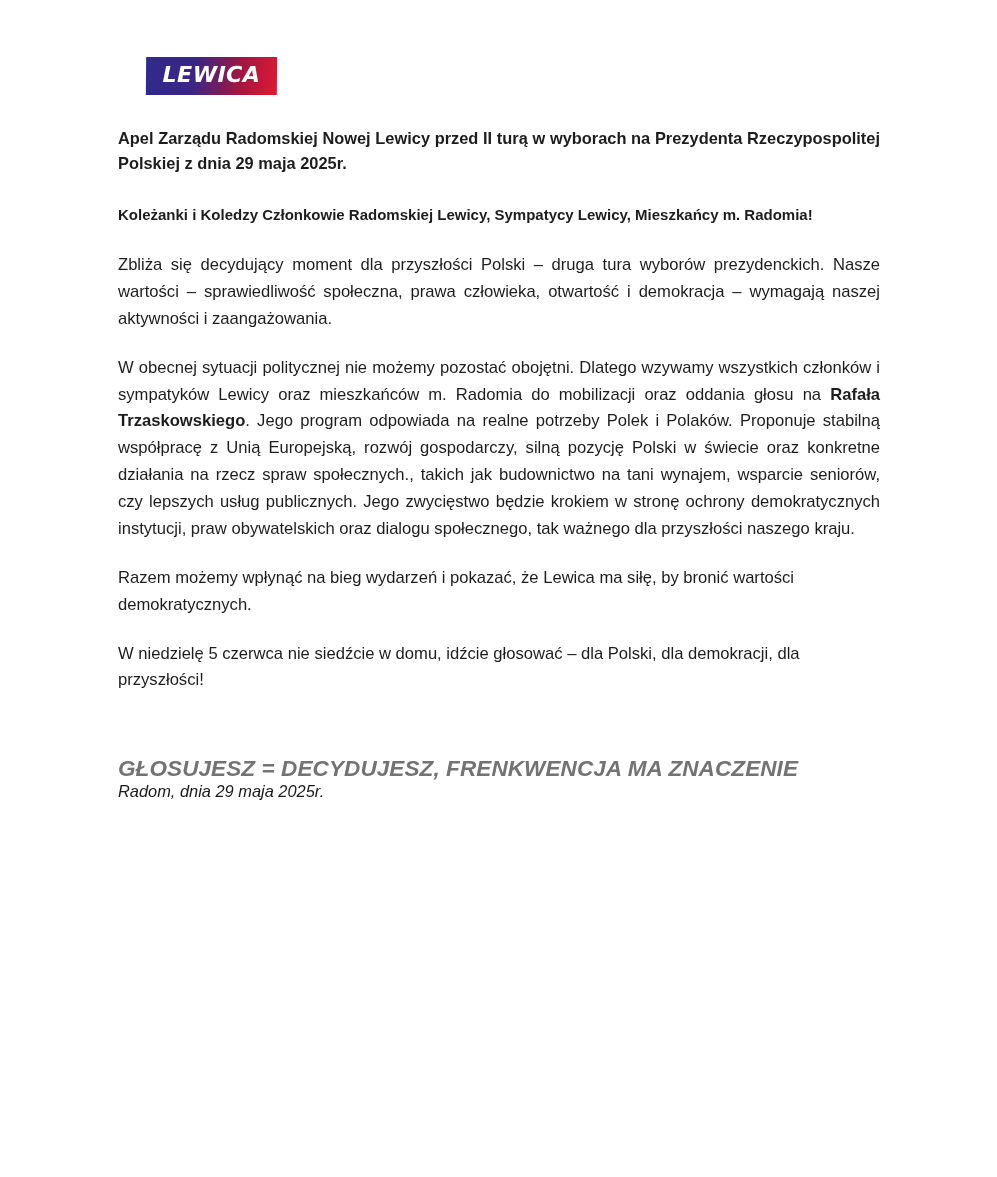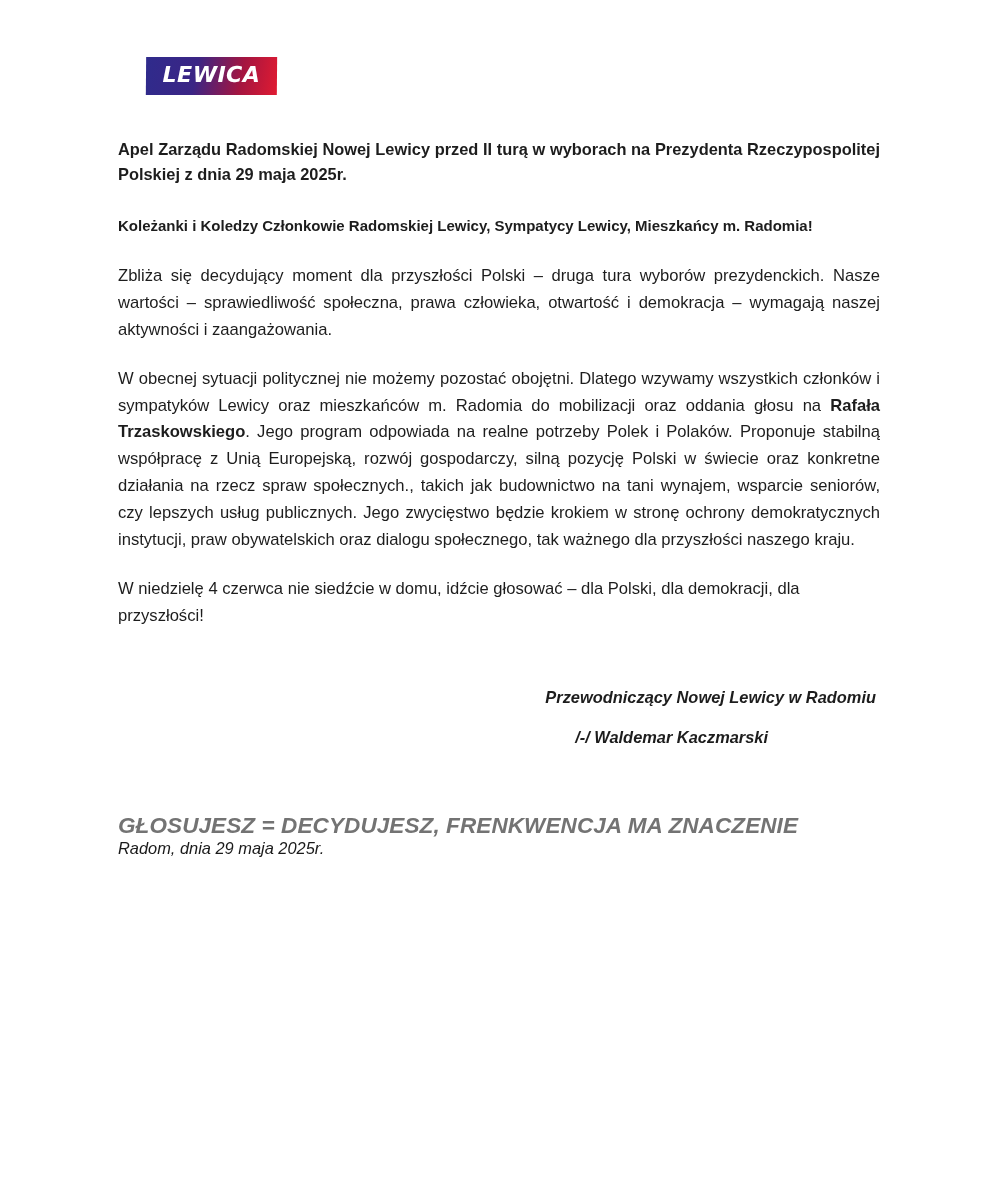--- a/index.html
+++ b/index.html
@@ -46,21 +46,21 @@
     font-style: italic;
     font-size: 22px;
     letter-spacing: 0.5px;
     line-height: 1;
     padding-bottom: 2px;
   }
   
   .content {
     position: absolute;
     left: 118px;
-    top: 137px;
+    top: 126px;
     width: 762px;
   }
   p {
     margin: 0 0 22px 0;
     font-size: 16.6px;
     line-height: 1.62;
     color: #1d1d1d;
     text-align: justify;
     text-justify: inter-word;
   }
@@ -130,26 +130,23 @@
 
     <p class="para-heading">Apel  Zarządu  Radomskiej  Nowej  Lewicy przed II turą w  wyborach  na Prezydenta  Rzeczypospolitej Polskiej  z dnia 29 maja 2025r.</p>
 
     <p class="para-heading2">Koleżanki  i  Koledzy Członkowie Radomskiej Lewicy, Sympatycy Lewicy, Mieszkańcy m. Radomia!</p>
 
     <p>Zbliża się decydujący moment dla przyszłości Polski – druga tura wyborów prezydenckich. Nasze wartości – sprawiedliwość społeczna, prawa człowieka, otwartość i demokracja – wymagają naszej aktywności i zaangażowania.</p>
 
     <p><span>W obecnej sytuacji politycznej nie możemy pozostać obojętni. Dlatego wzywamy wszystkich członków i sympatyków Lewicy oraz mieszkańców m. Radomia do mobilizacji oraz oddania głosu na </span><span class="bold">Rafała Trzaskowskiego</span><span>. Jego  program odpowiada na realne potrzeby Polek i  Polaków. Proponuje stabilną  współpracę  z Unią  Europejską, rozwój  gospodarczy, silną  pozycję  Polski  w  świecie oraz konkretne działania  na  rzecz spraw  społecznych., takich  jak  budownictwo  na  tani  wynajem, wsparcie  seniorów, czy lepszych usług  publicznych. Jego  zwycięstwo będzie krokiem w stronę ochrony demokratycznych instytucji, praw obywatelskich oraz dialogu społecznego, tak ważnego dla przyszłości naszego kraju.</span></p>
 
 
+    <p class="nojust">Razem możemy wpłynąć na bieg wydarzeń i pokazać, że Lewica ma siłę, by bronić wartości demokratycznych.</p>
 
-    <p class="nojust">W niedzielę 4  czerwca  nie  siedźcie  w domu,  idźcie   głosować – dla Polski, dla demokracji, dla przyszłości!</p>
+    <p class="nojust">W niedzielę 5  czerwca  nie  siedźcie  w domu,  idźcie   głosować – dla Polski, dla demokracji, dla przyszłości!</p>
 
-    <div class="sig-block">
-      <p class="sig-line1">Przewodniczący Nowej Lewicy w Radomiu</p>
-      <p class="sig-line2">/-/ Waldemar Kaczmarski</p>
-    </div>
 
     <div class="slogan">GŁOSUJESZ = DECYDUJESZ, FRENKWENCJA MA ZNACZENIE</div>
 
     <div class="place-date">Radom, dnia 29 maja 2025r.</div>
 
   </div>
 </div>
 
 </body></html>

